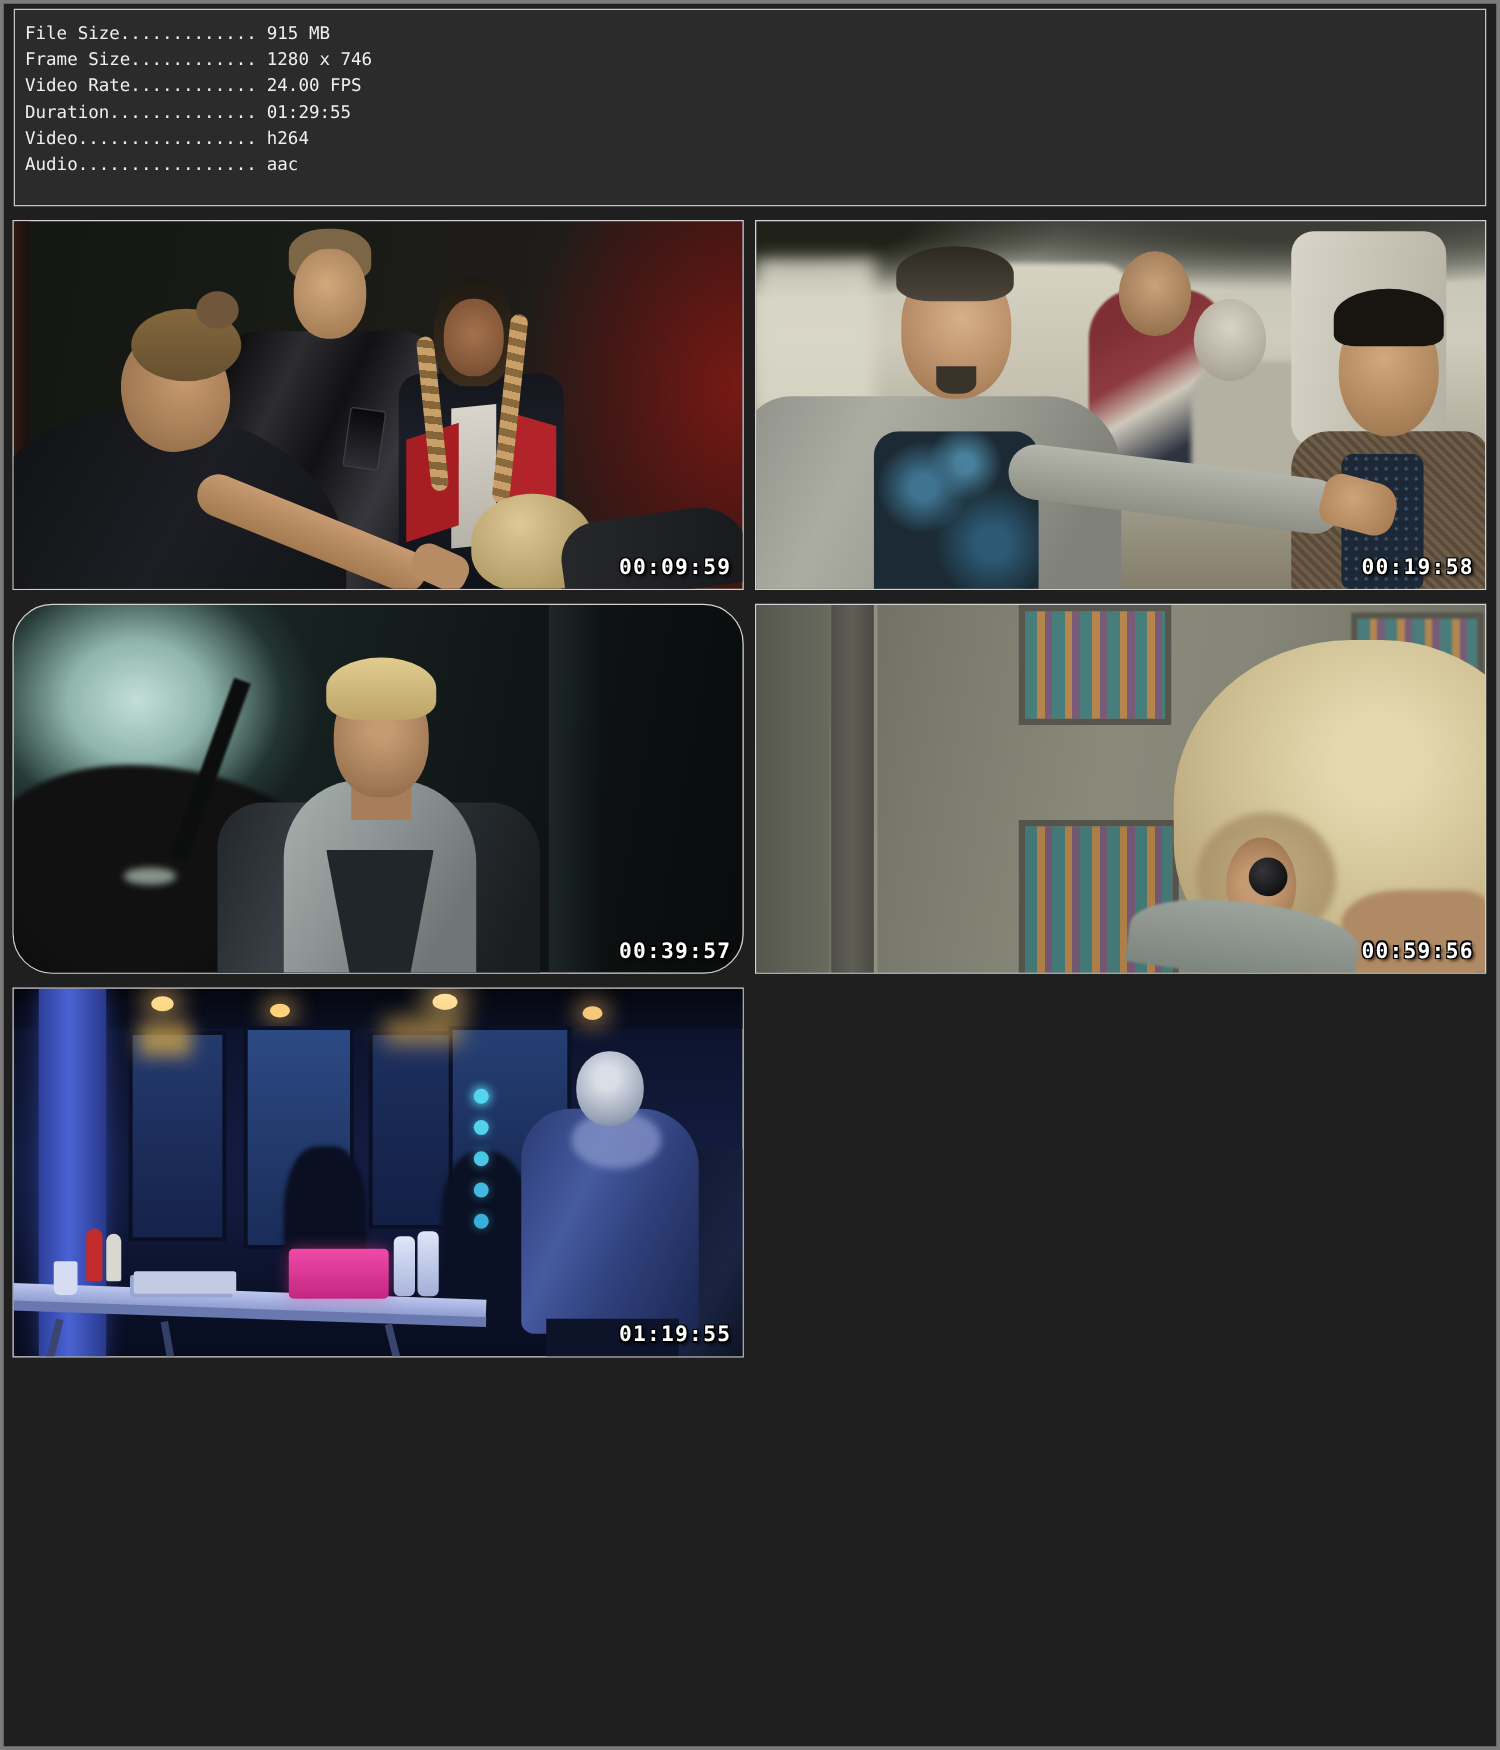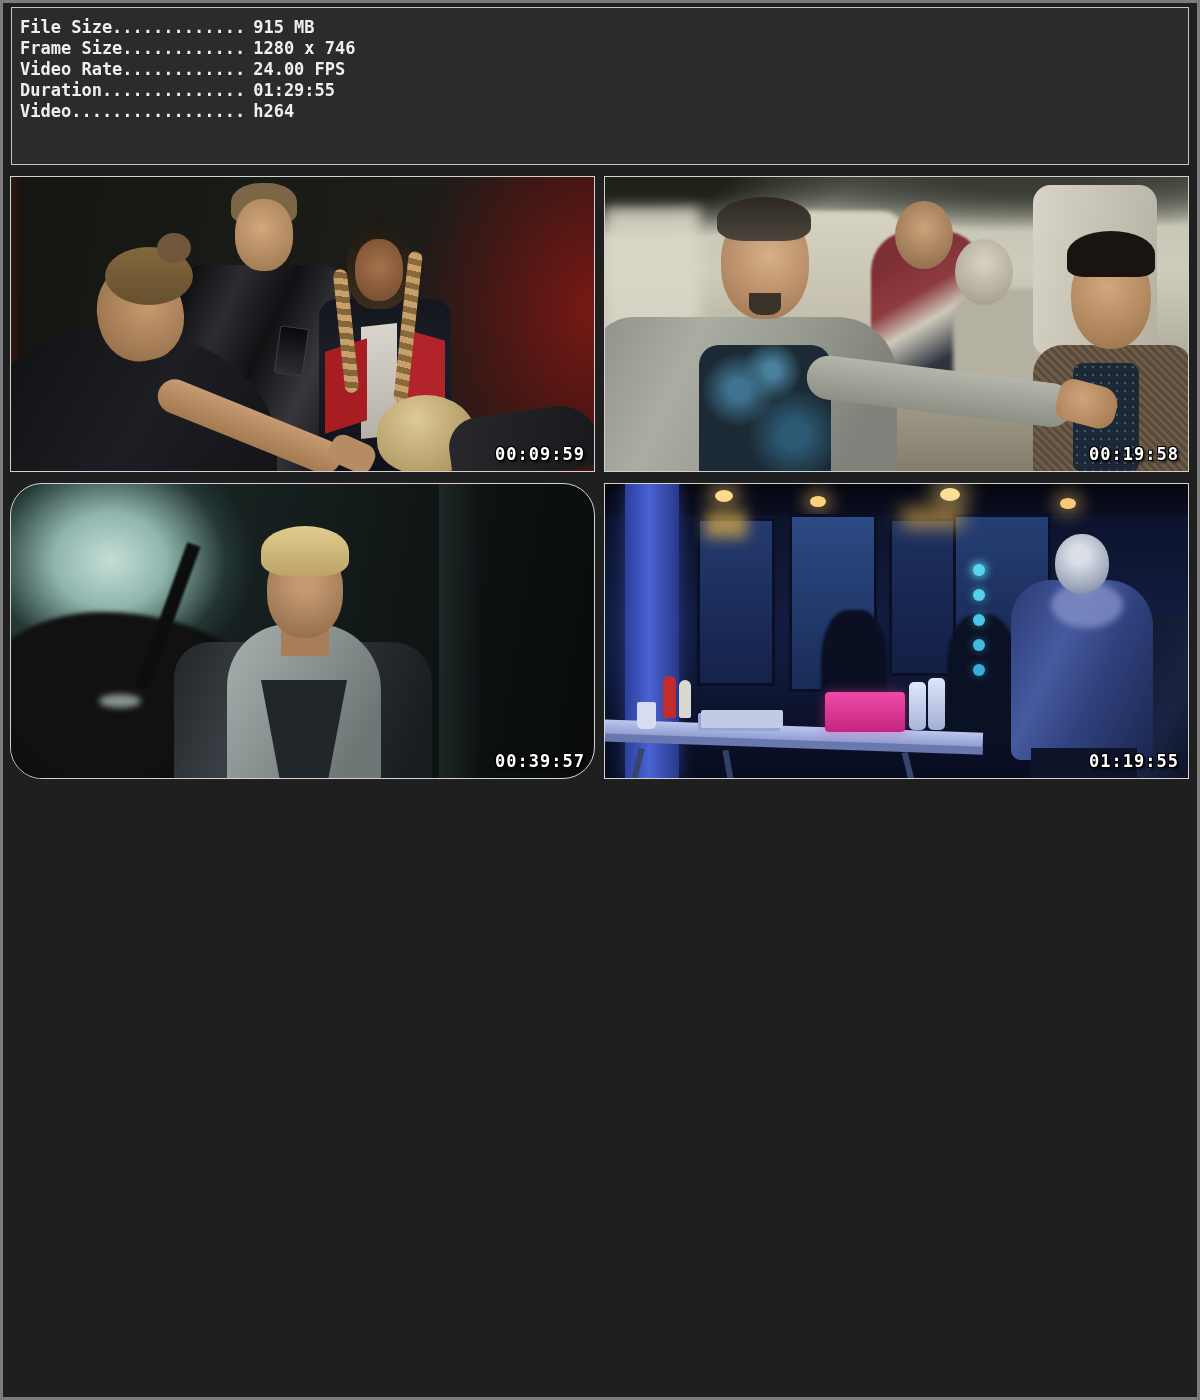--- a/index.html
+++ b/index.html
@@ -7,21 +7,21 @@
     width:1200px;height:1400px;box-sizing:border-box;
     background:#1f1f1f;border:3px solid #7b7b7b;overflow:hidden;
     font-family:"DejaVu Sans Mono","Liberation Mono",monospace;
   }
   
   .infobox{
     margin:4px 8px 0 8px;height:158px;box-sizing:border-box;
     background:#2b2b2b;border:1px solid #c4c4c4;
     padding:9px 0 0 8px;
   }
-  .irow{height:21px;line-height:21px;font-size:17px;font-weight:bold;color:#efefef;white-space:pre;}
+  .irow{height:21px;line-height:21px;font-size:14px;font-weight:normal;color:#efefef;white-space:pre;}
   .irow .val{padding-left:8px;}
   
   .grid{
     margin:11px 7px 0 7px;display:grid;
     grid-template-columns:585px 585px;grid-auto-rows:296px;gap:11px 9px;
   }
   .thumb{
     position:relative;width:585px;height:296px;box-sizing:border-box;
     border:1px solid #d2d2d2;overflow:hidden;background:#101010;
   }
@@ -205,20 +205,21 @@
 </style>
 </head>
 <body>
 
 <div class="infobox">
   <div class="irow"><span>File Size.............</span><span class="val">915 MB</span></div>
   <div class="irow"><span>Frame Size............</span><span class="val">1280 x 746</span></div>
   <div class="irow"><span>Video Rate............</span><span class="val">24.00 FPS</span></div>
   <div class="irow"><span>Duration..............</span><span class="val">01:29:55</span></div>
   <div class="irow"><span>Video.................</span><span class="val">h264</span></div>
+  <div class="irow"><span>Audio.................</span><span class="val">aac</span></div>
 </div>
 
 <div class="grid">
 
   <div class="thumb s1">
     <div class="p s1-edge"></div>
     <div class="p s1-m2jacket"></div>
     <div class="p s1-m2hair"></div>
     <div class="p s1-m2face"></div>
     <div class="p s1-phone"></div>
@@ -274,20 +275,34 @@
     <div class="p s4-jacket"></div>
     <div class="p s4-hood"></div>
     <div class="p s4-tee"></div>
     <div class="p s4-neck"></div>
     <div class="p s4-face"></div>
     <div class="p s4-hair"></div>
     <div class="ts">00:39:57</div>
   </div>
 
 
+  <div class="thumb s6">
+    <div class="p s6-wallshade"></div>
+    <div class="p s6-doorframe"></div>
+    <div class="p s6-frame1"></div>
+    <div class="p s6-frame2"></div>
+    <div class="p s6-frame3"></div>
+    <div class="p s6-head"></div>
+    <div class="p s6-fade"></div>
+    <div class="p s6-ear"></div>
+    <div class="p s6-earbud"></div>
+    <div class="p s6-cheek"></div>
+    <div class="p s6-hoodie"></div>
+    <div class="ts">00:59:56</div>
+  </div>
 
 
   <div class="thumb s8">
     <div class="p s8-ceil"></div>
     <div class="p s8-light1"></div>
     <div class="p s8-light2"></div>
     <div class="p s8-light3"></div>
     <div class="p s8-light4"></div>
     <div class="p s8-win1"></div>
     <div class="p s8-win2"></div>

